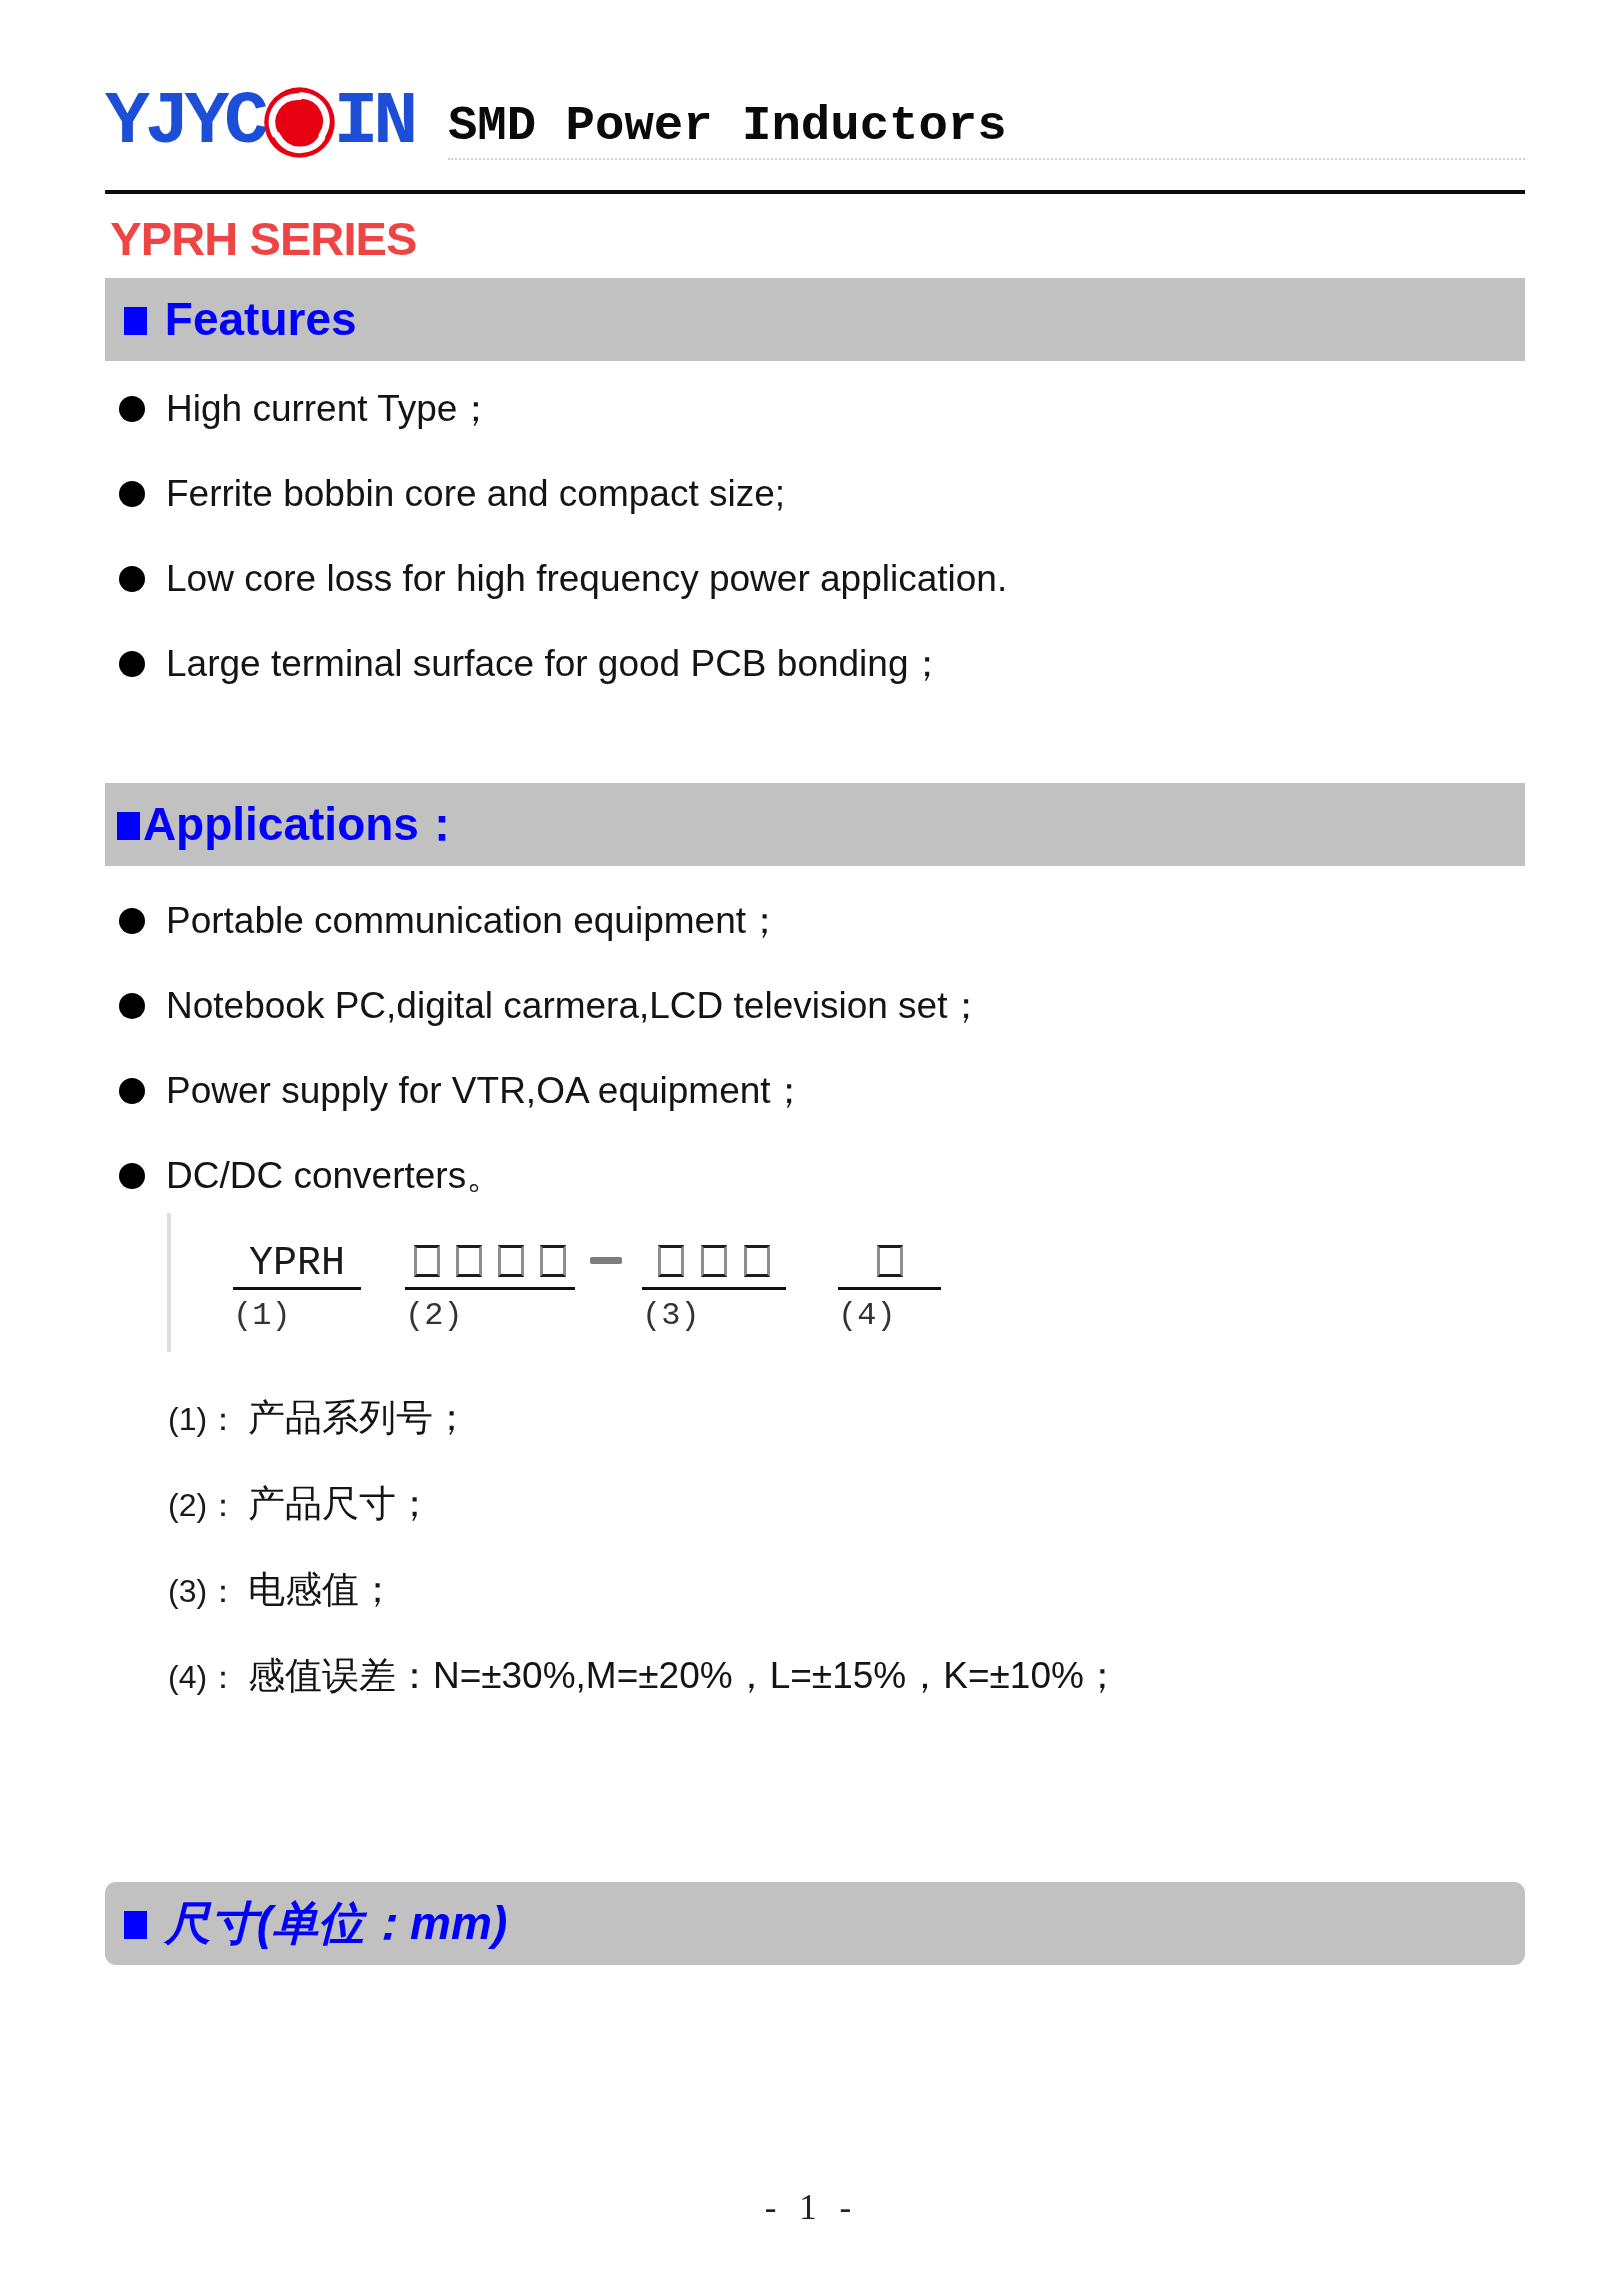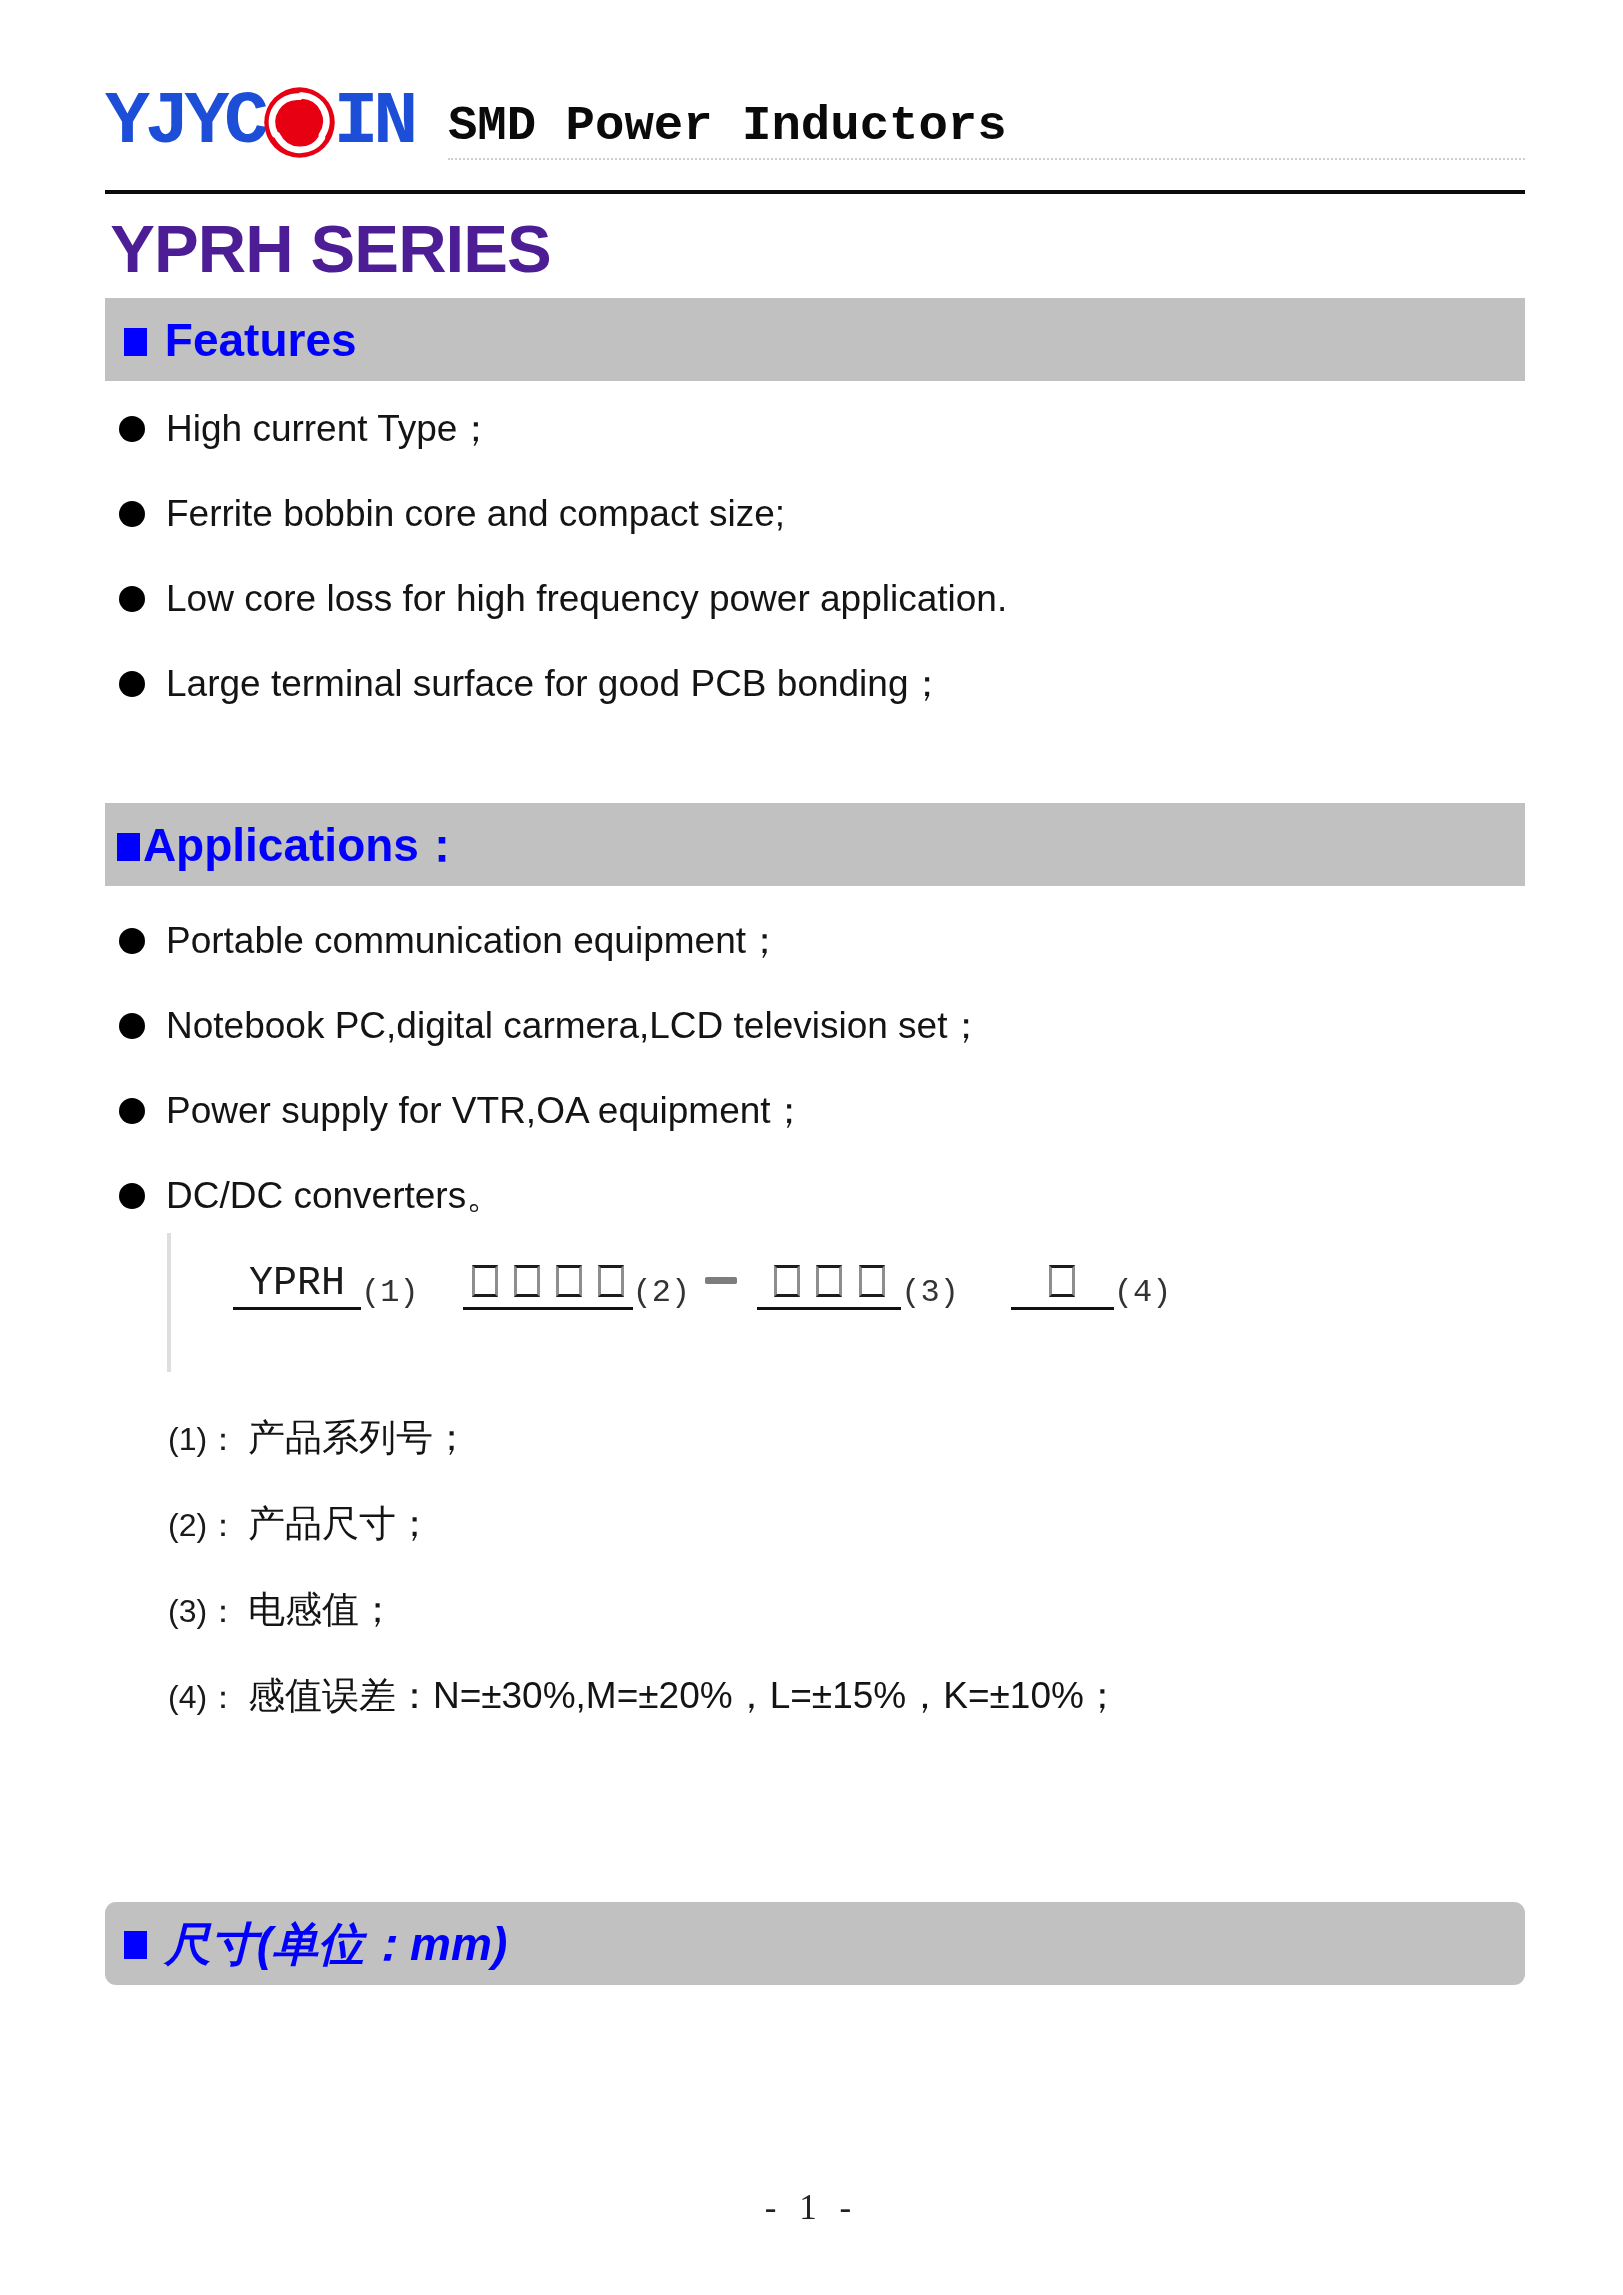--- a/index.html
+++ b/index.html
@@ -33,21 +33,21 @@
     font-weight:700;font-size:49px;line-height:1;
     color:#0a0a0a;
     padding-bottom:7px;
     border-bottom:2.6px dotted #cfcfcf;
     white-space:nowrap;
   }
 
   .rule{border:none;border-top:4.4px solid #0b0b0b;margin:30px 0 0 0;}
 
   .series-title{
-    font-size:67px;font-weight:800;color:#4c1d95;
+    font-size:47px;font-weight:800;color:#ef4444;
     margin:21px 0 15px 5.3px;line-height:1.02;letter-spacing:-0.9px;
   }
 
   
   .banner{
     background:#c1c1c1;
     height:83px;
     display:flex;align-items:center;
     padding-left:10.5px;
   }
@@ -76,21 +76,21 @@
   .bullets .dot{
     width:26px;height:26px;border-radius:50%;background:#000;
     flex:none;margin:7px 21px 0 14px;
   }
   .bullets.apps{margin-top:35px;}
 
   
   .pid-wrap{position:relative;margin-top:16.7px;padding:32px 0 0 128px;height:119px;}
   .pid-vline{position:absolute;left:62px;top:0;width:4.4px;height:139px;background:#dedede;}
   .pid-row{display:flex;align-items:flex-start;}
-  .pid-group{display:flex;flex-direction:row;align-items:flex-end;flex:none;}
+  .pid-group{display:flex;flex-direction:column;align-items:flex-start;flex:none;}
   .pid-top{
     box-sizing:border-box;height:45px;
     display:flex;align-items:flex-end;justify-content:center;
     border-bottom:3.5px solid #111;
   }
   .pid-code{
     font-family:"Liberation Mono","DejaVu Sans Mono",monospace;
     font-size:40px;line-height:1;color:#1a1a1a;padding-bottom:2.6px;
   }
   .pid-boxes{display:flex;align-items:flex-end;padding-bottom:9.6px;}

